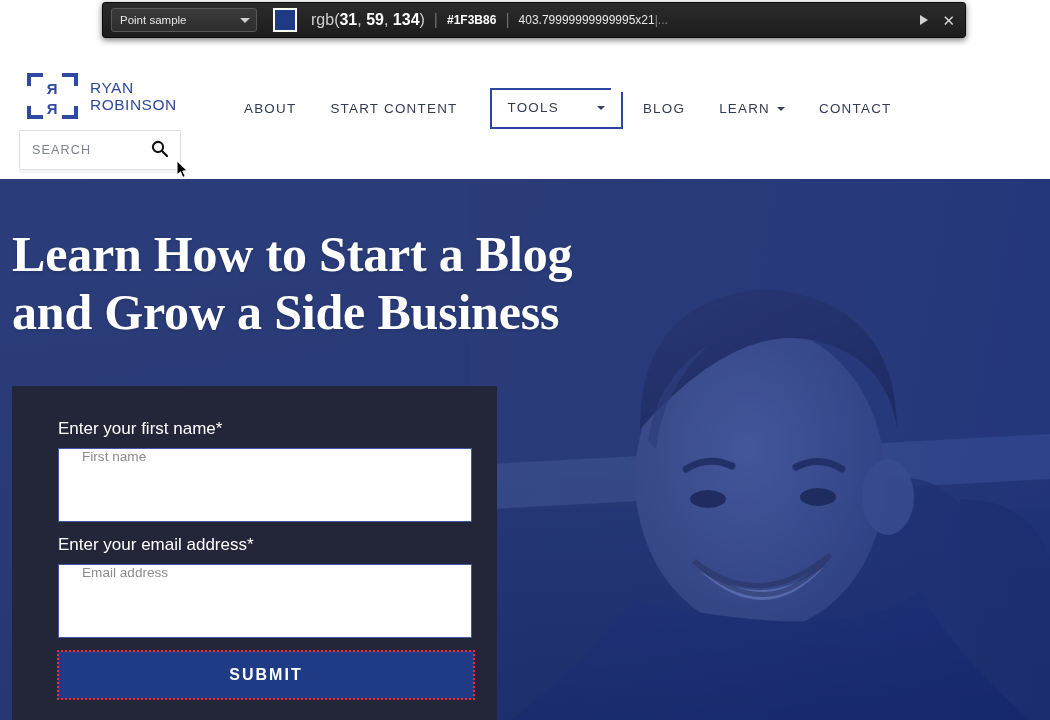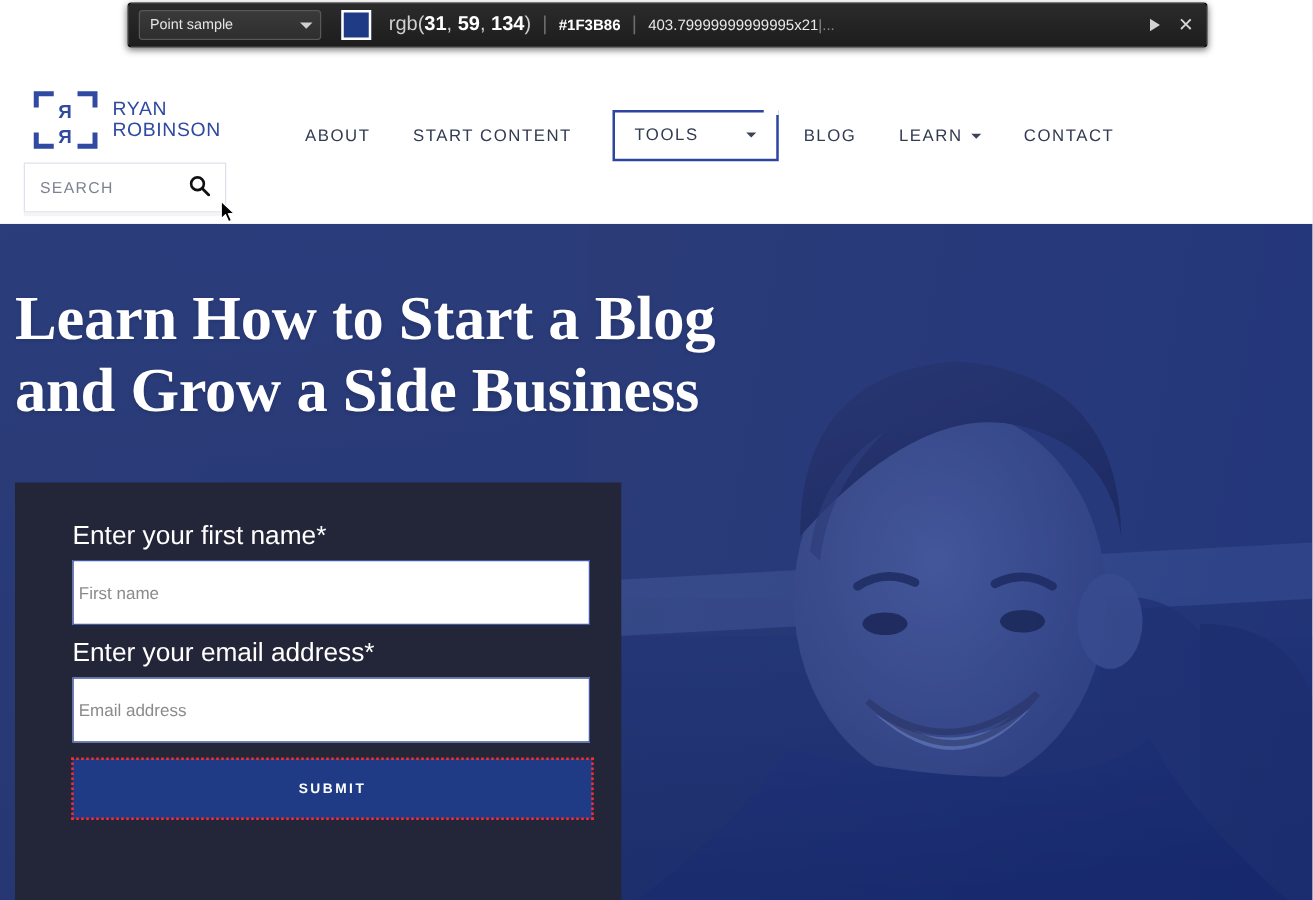--- a/index.html
+++ b/index.html
@@ -120,39 +120,39 @@
     text-shadow:0 1px 3px rgba(20,30,60,.25);
   }
 
   
   .form-panel {
     position:absolute; left:12px; top:207px; width:485px; height:334px;
     background:#232539; z-index:8;
   }
   .form-inner { padding:33px 46px 0 46px; }
   .flabel {
-    color:#ffffff; font-size:21px; line-height:20px; margin-bottom:9px;
+    color:#ffffff; font-size:17px; line-height:20px; margin-bottom:9px;
     font-family:"Liberation Sans", sans-serif;
   }
   .finput {
-    width:414px; height:52px; background:#ffffff;
+    width:414px; height:74px; background:#ffffff;
     border:1px solid #4257a8;
-    display:flex; align-items:center; padding:0 4px;
+    display:flex; align-items:flex-start; padding:0 23px;
     margin-bottom:13px;
   }
   .finput span {
     color:#8b8b8b; font-size:13.6px;
     font-family:"Liberation Sans", sans-serif;
   }
   .submit-wrap { position:relative; margin-top:12px; width:416px; height:48px; }
   .submit-btn {
     position:absolute; inset:0;
     background:#1F3B86;
     display:flex; align-items:center; justify-content:center;
-    color:#ffffff; font-size:11px; letter-spacing:2px; font-weight:700;
+    color:#ffffff; font-size:16px; letter-spacing:2px; font-weight:700;
     font-family:"Liberation Sans", sans-serif;
   }
   .submit-outline {
     position:absolute; left:-1px; top:-1px; right:-1px; bottom:-1px;
     border:2px dotted #ff2b2b; pointer-events:none;
   }
 </style>
 </head>
 <body>
 

